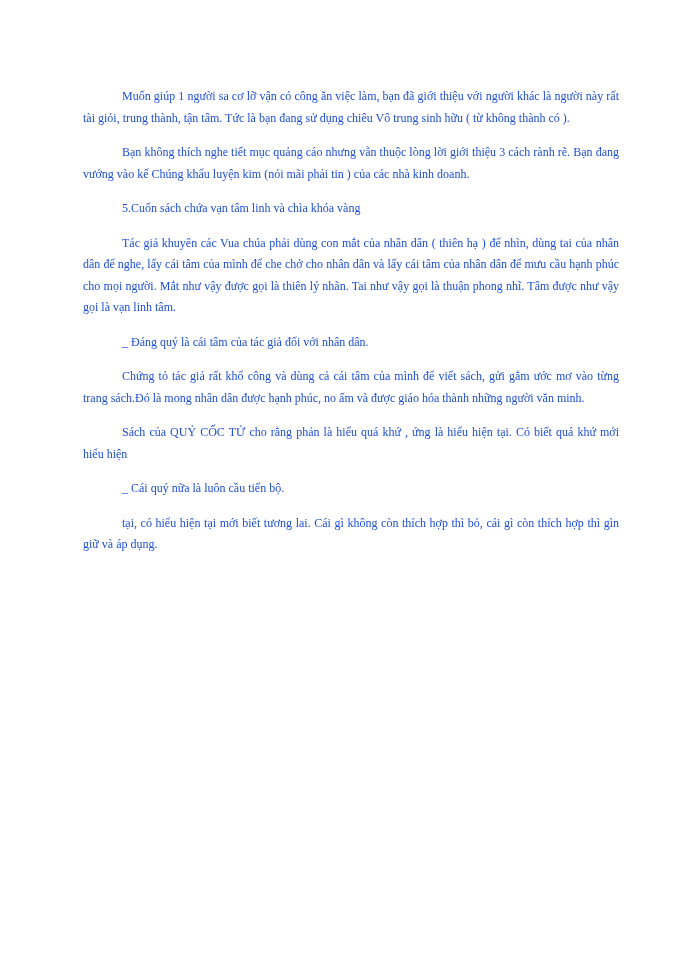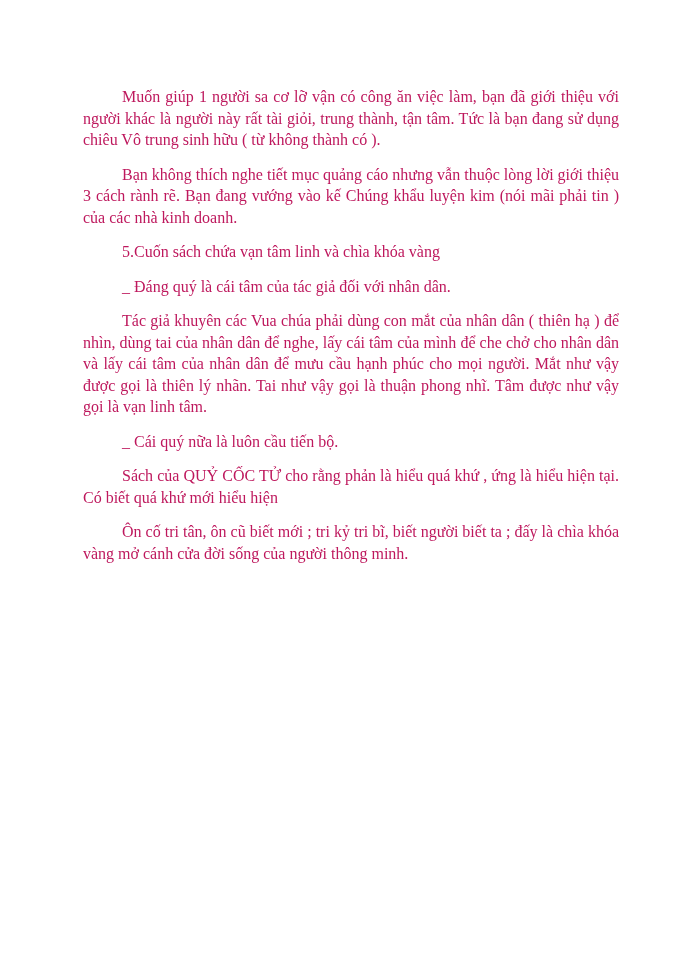--- a/index.html
+++ b/index.html
@@ -12,35 +12,36 @@
       height: 960px;
       position: relative;
       overflow: hidden;
     }
     .page {
       position: absolute;
       left: 83px;
       top: 86px;
       width: 536px;
       font-family: "Liberation Serif", serif;
-      font-size: 16px;
+      font-size: 12px;
       line-height: 21.5px;
-      color: #be185d;
+      color: #1d4ed8;
     }
     .page p {
       margin: 0 0 13px 0;
       text-align: justify;
       text-indent: 39px;
     }
   </style>
 </head>
 <body>
 
 <div class="page">
   <p>Muốn giúp 1 người sa cơ lỡ vận có công ăn việc làm, bạn đã giới thiệu với người khác là người này rất tài giỏi, trung thành, tận tâm. Tức là bạn đang sử dụng chiêu Vô trung sinh hữu ( từ không thành có ).</p>
   <p>Bạn không thích nghe tiết mục quảng cáo nhưng vẫn thuộc lòng lời giới thiệu 3 cách rành rẽ. Bạn đang vướng vào kế Chúng khẩu luyện kim (nói mãi phải tin ) của các nhà kinh doanh.</p>
   <p>5.Cuốn sách chứa vạn tâm linh và chìa khóa vàng</p>
+  <p>Tác giả khuyên các Vua chúa phải dùng con mắt của nhân dân ( thiên hạ ) để nhìn, dùng tai của nhân dân để nghe, lấy cái tâm của mình để che chở cho nhân dân và lấy cái tâm của nhân dân để mưu cầu hạnh phúc cho mọi người. Mắt như vậy được gọi là thiên lý nhãn. Tai như vậy gọi là thuận phong nhĩ. Tâm được như vậy gọi là vạn linh tâm.</p>
   <p>_ Đáng quý là cái tâm của tác giả đối với nhân dân.</p>
-  <p>Tác giả khuyên các Vua chúa phải dùng con mắt của nhân dân ( thiên hạ ) để nhìn, dùng tai của nhân dân để nghe, lấy cái tâm của mình để che chở cho nhân dân và lấy cái tâm của nhân dân để mưu cầu hạnh phúc cho mọi người. Mắt như vậy được gọi là thiên lý nhãn. Tai như vậy gọi là thuận phong nhĩ. Tâm được như vậy gọi là vạn linh tâm.</p>
+  <p>Chứng tỏ tác giả rất khổ công và dùng cả cái tâm của mình để viết sách, gửi gắm ước mơ vào từng trang sách.Đó là mong nhân dân được hạnh phúc, no ấm và được giáo hóa thành những người văn minh.</p>
+  <p>Sách của QUỶ CỐC TỬ cho rằng phản là hiểu quá khứ , ứng là hiểu hiện tại. Có biết quá khứ mới hiểu hiện</p>
   <p>_ Cái quý nữa là luôn cầu tiến bộ.</p>
-  <p>Sách của QUỶ CỐC TỬ cho rằng phản là hiểu quá khứ , ứng là hiểu hiện tại. Có biết quá khứ mới hiểu hiện</p>
-  <p>Ôn cố tri tân, ôn cũ biết mới ; tri kỷ tri bĩ, biết người biết ta ; đấy là chìa khóa vàng mở cánh cửa đời sống của người thông minh.</p>
+  <p>tại, có hiểu hiện tại mới biết tương lai. Cái gì không còn thích hợp thì bỏ, cái gì còn thích hợp thì gìn giữ và áp dụng.</p>
 </div>
 
 </body></html>

